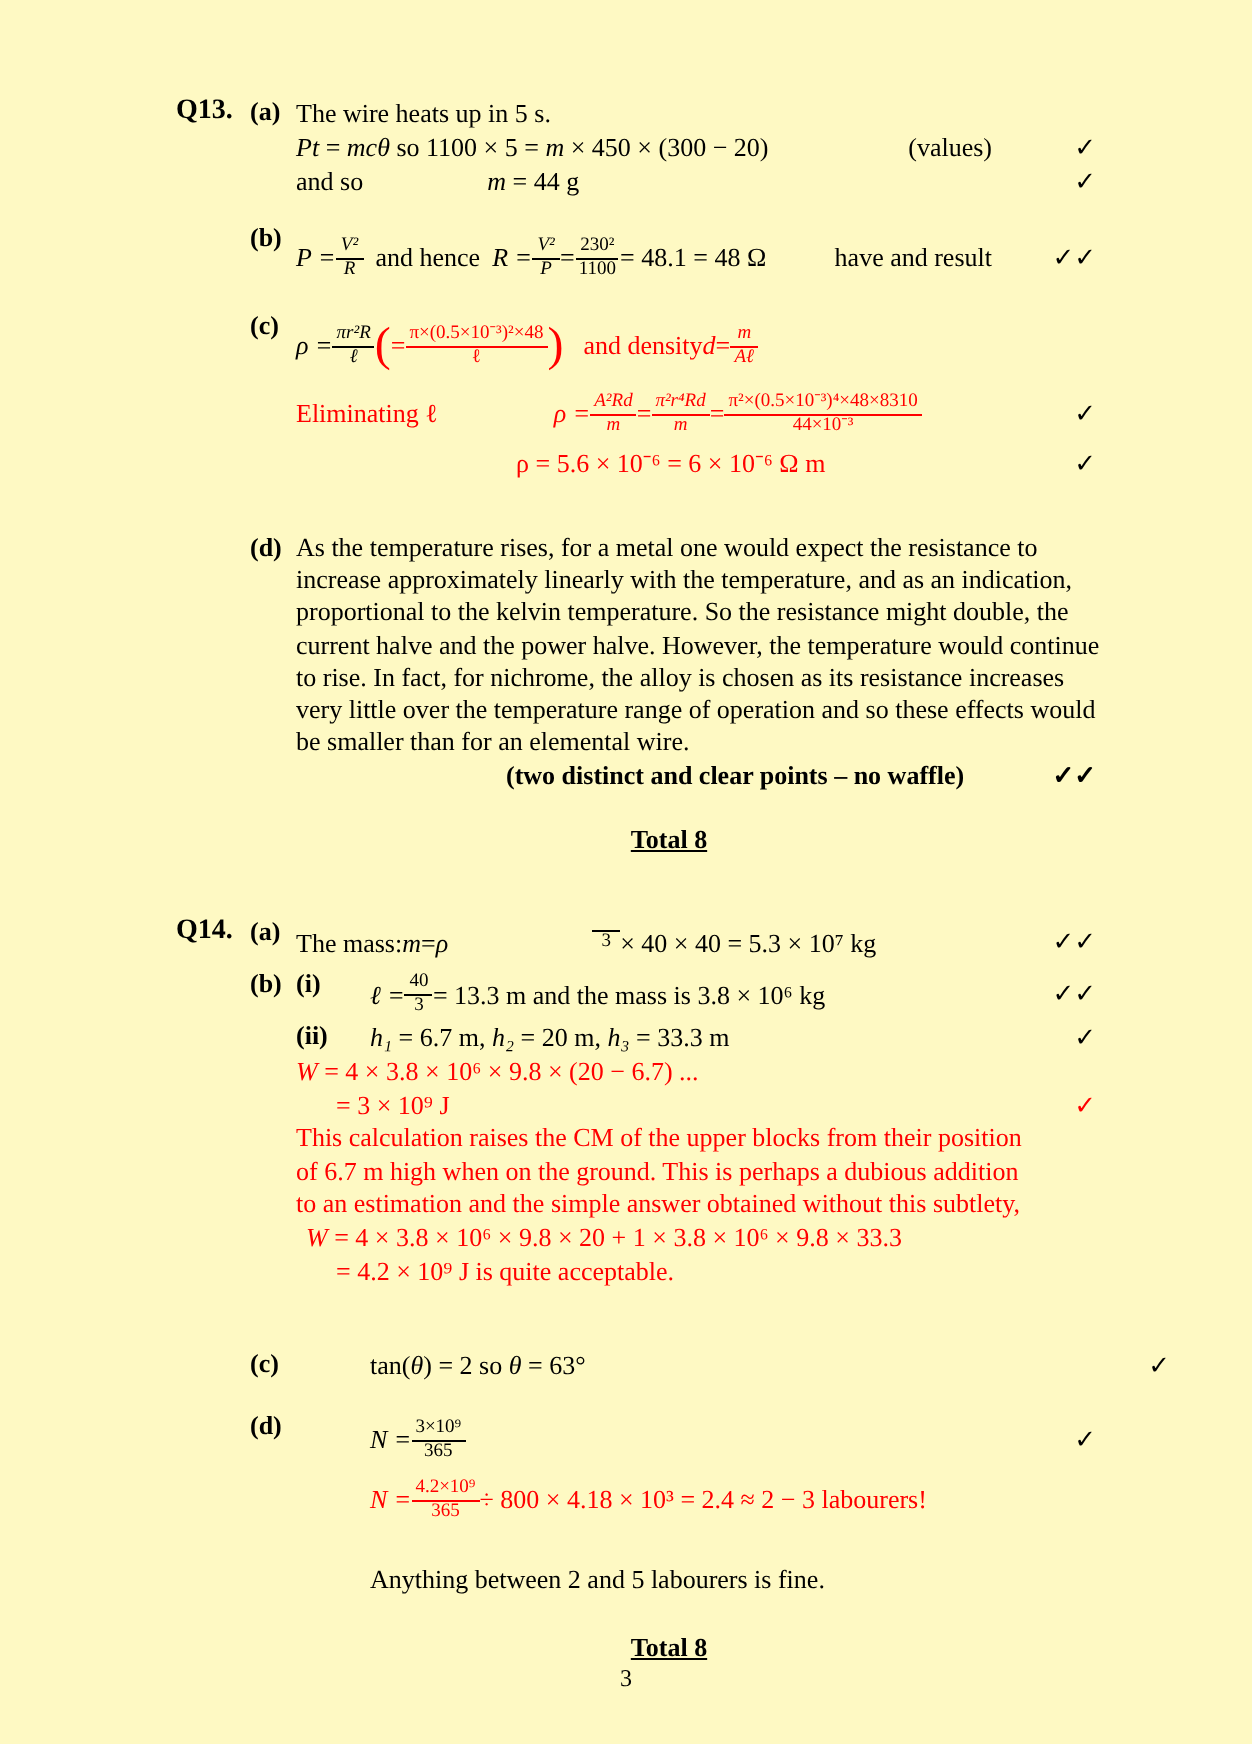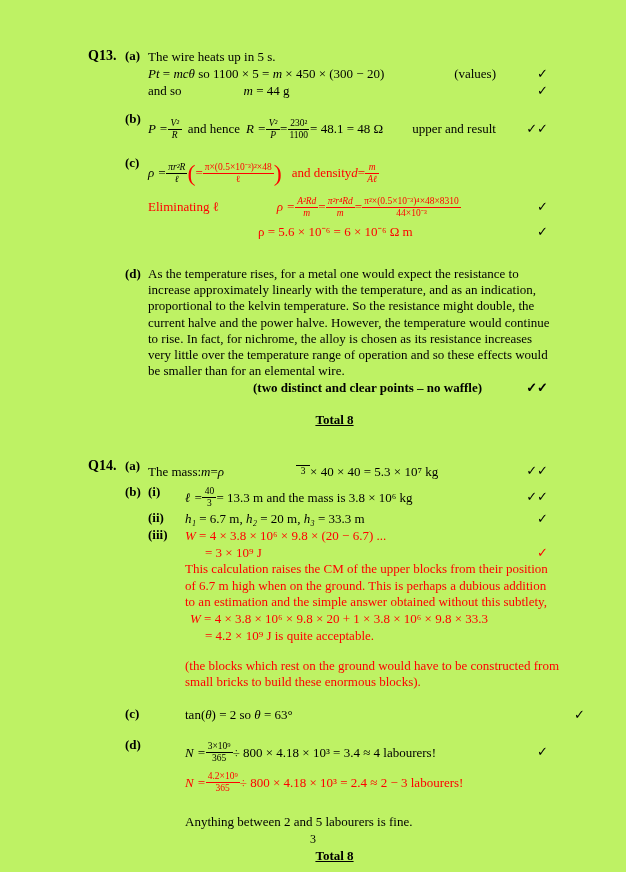--- a/index.html
+++ b/index.html
@@ -1,17 +1,17 @@
 <!DOCTYPE html>
 <html><head>
 <meta charset="utf-8">
 <style>
   html,body{margin:0;padding:0;background:#fff;}
   .page{
-    width:626px;height:872px;position:relative;background:#bef264;
+    width:626px;height:872px;position:relative;background:#fef9c3;
     font-family:"Liberation Serif",serif;font-size:13px;color:#000;
     overflow:hidden;
   }
   .content{position:absolute;left:88px;top:48px;width:460px;}
   .red{color:#ff0000;}
   .mi{font-style:italic;}
   .qrow{display:flex;}
   .qlabel{width:37px;flex:none;font-weight:bold;font-size:14px;}
   .plabel{width:23px;flex:none;font-weight:bold;}
   .sublabel{width:37px;flex:none;font-weight:bold;}
@@ -74,21 +74,21 @@
               <span class="frac mi">
                   <span class="fn">V²</span>
                   <span class="fd">P</span>
                 </span>
               <span>=</span>
               <span class="frac">
                   <span class="fn">230²</span>
                   <span class="fd">1100</span>
                 </span>
               <span>= 48.1 = 48 Ω</span>
-              <span class="note">upper and result</span>
+              <span class="note">have and result</span>
               <span class="tick">✓✓</span>
             </div>
           </div>
         </div>
 
         <div class="qrow" style="margin-bottom:26px;">
           <div class="plabel">(c)</div>
           <div class="pbody">
             <div class="eqrow" style="min-height:36px;">
               <span class="mi">ρ =</span>
@@ -199,36 +199,34 @@
               <div class="sublabel">(ii)</div>
               <div class="pbody">
                 <div class="line">
                   <span class="mi">h₁</span><span> = 6.7 m,   </span><span class="mi">h₂</span><span> = 20 m,   </span><span class="mi">h₃</span><span> = 33.3 m</span>
                   <span class="tick">✓</span>
                 </div>
               </div>
             </div>
 
             <div class="qrow">
-              <div class="sublabel">(iii)</div>
               <div class="pbody">
                 <div class="line red">
                   <span class="mi">W</span><span> = 4 × 3.8 × 10⁶ × 9.8 × (20 − 6.7) ...</span>
                 </div>
                 <div class="line red" style="padding-left:20px;">
                   <span>= 3 × 10⁹ J</span>
                   <span class="tick red">✓</span>
                 </div>
                 <div class="para red" style="width:372px;">This calculation raises the CM of the upper blocks from their position of 6.7 m high when on the ground. This is perhaps a dubious addition to an estimation and the simple answer  obtained without this subtlety,</div>
                 <div class="line red" style="padding-left:5px;">
                   <span class="mi">W</span><span> = 4 × 3.8 × 10⁶ × 9.8 × 20 + 1 × 3.8 × 10⁶ × 9.8 × 33.3</span>
                 </div>
                 <div class="line red" style="padding-left:20px;">= 4.2 × 10⁹ J      is quite acceptable.</div>
                 <div class="vgap14"></div>
-                <div class="para red" style="width:380px;">(the blocks which rest on the ground would have to be constructed from small bricks to build these enormous blocks).</div>
               </div>
             </div>
 
           </div>
         </div>
 
         <div class="qrow" style="margin-top:16px;">
           <div class="plabel">(c)</div>
           <div class="pbody" style="padding-left:37px;">
             <div class="line">
@@ -240,21 +238,20 @@
 
         <div class="qrow" style="margin-top:14px;">
           <div class="plabel">(d)</div>
           <div class="pbody">
             <div class="eqrow" style="min-height:30px;padding-left:37px;">
               <span class="mi">N =</span>
               <span class="frac">
                   <span class="fn">3×10⁹</span>
                   <span class="fd">365</span>
                 </span>
-              <span>÷  800 × 4.18 × 10³ = 3.4 ≈ 4  labourers!</span>
               <span class="tick">✓</span>
             </div>
             <div class="eqrow red" style="min-height:30px;padding-left:37px;">
               <span class="mi">N =</span>
               <span class="frac">
                   <span class="fn">4.2×10⁹</span>
                   <span class="fd">365</span>
                 </span>
               <span>÷  800 × 4.18 × 10³ = 2.4 ≈ 2 − 3  labourers!</span>
             </div>

